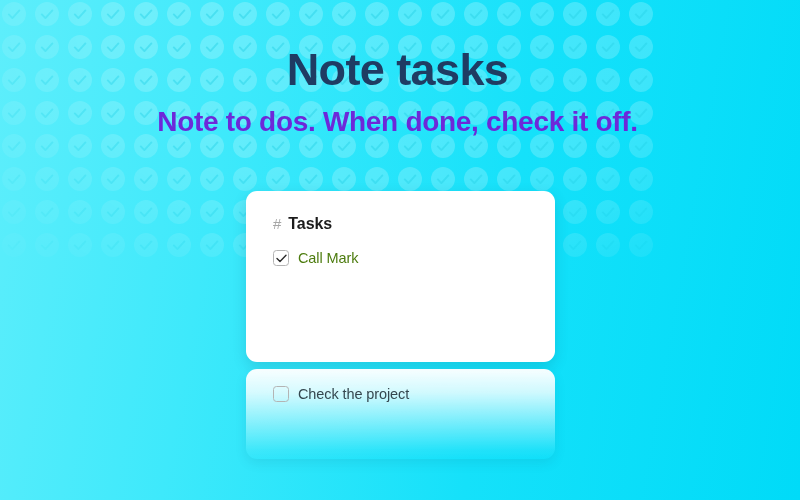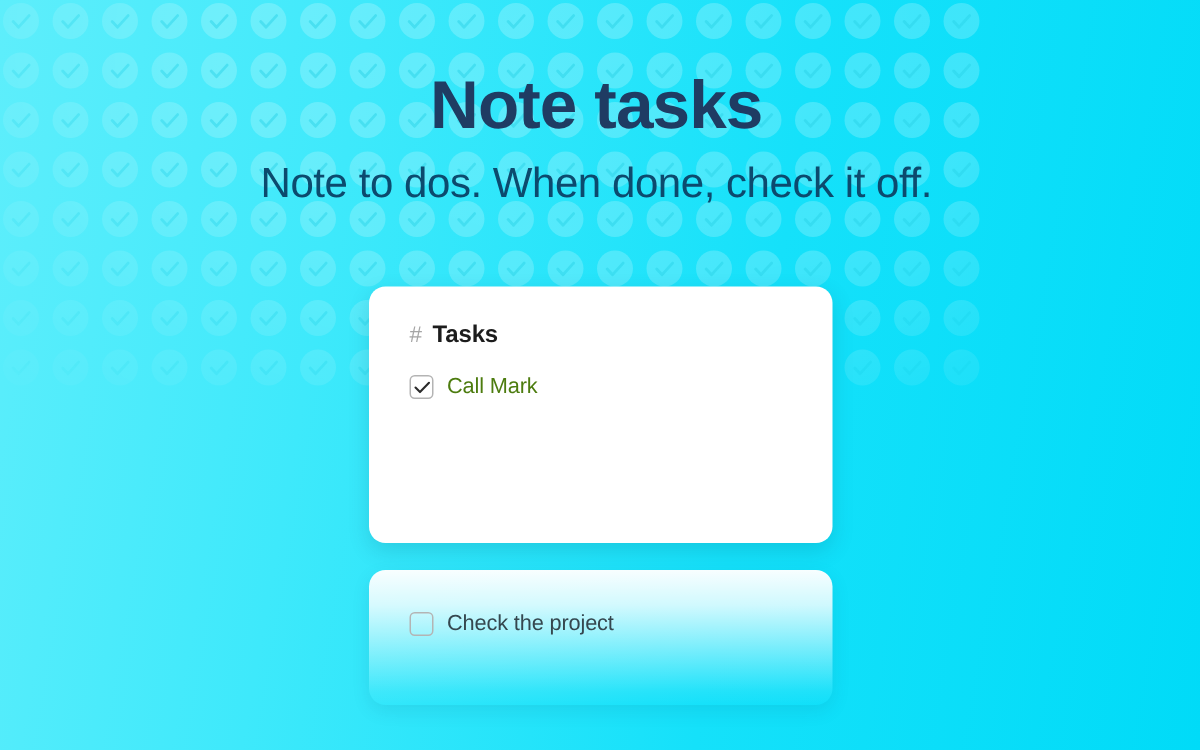--- a/index.html
+++ b/index.html
@@ -39,23 +39,23 @@
     font-size: 45px;
     font-weight: bold;
     letter-spacing: -0.6px;
     color: #1f3c63;
     line-height: 1.05;
   }
 
   #page-subtitle {
     margin-top: 14px;
     font-size: 28px;
-    font-weight: 400;
+    font-weight: 700;
     letter-spacing: -0.3px;
-    color: #0c4a6e;
+    color: #6d28d9;
     line-height: 1.1;
   }
 
   
   .card {
     position: absolute;
     left: 246px;
     width: 309px;
     border-radius: 11px;
     z-index: 4;
@@ -63,30 +63,30 @@
 
   #tasks-card {
     top: 191px;
     height: 171px;
     background: #ffffff;
     box-shadow: 0 5px 14px rgba(0, 70, 95, 0.16);
     padding: 24px 27px 0 27px;
   }
 
   #secondary-card {
-    top: 380px;
+    top: 369px;
     height: 90px;
     background: linear-gradient(180deg,
                 rgba(255,255,255,0.97) 0%,
                 rgba(255,255,255,0.80) 26%,
                 rgba(255,255,255,0.38) 62%,
                 rgba(255,255,255,0.06) 90%,
                 rgba(255,255,255,0.00) 100%);
     box-shadow: 0 4px 12px rgba(0, 70, 95, 0.10);
-    padding: 21px 27px 0 27px;
+    padding: 10px 27px 0 27px;
   }
 
   
   .card-header {
     display: flex;
     align-items: baseline;
     gap: 7px;
     margin-bottom: 10px;
   }
   .hash-mark {

